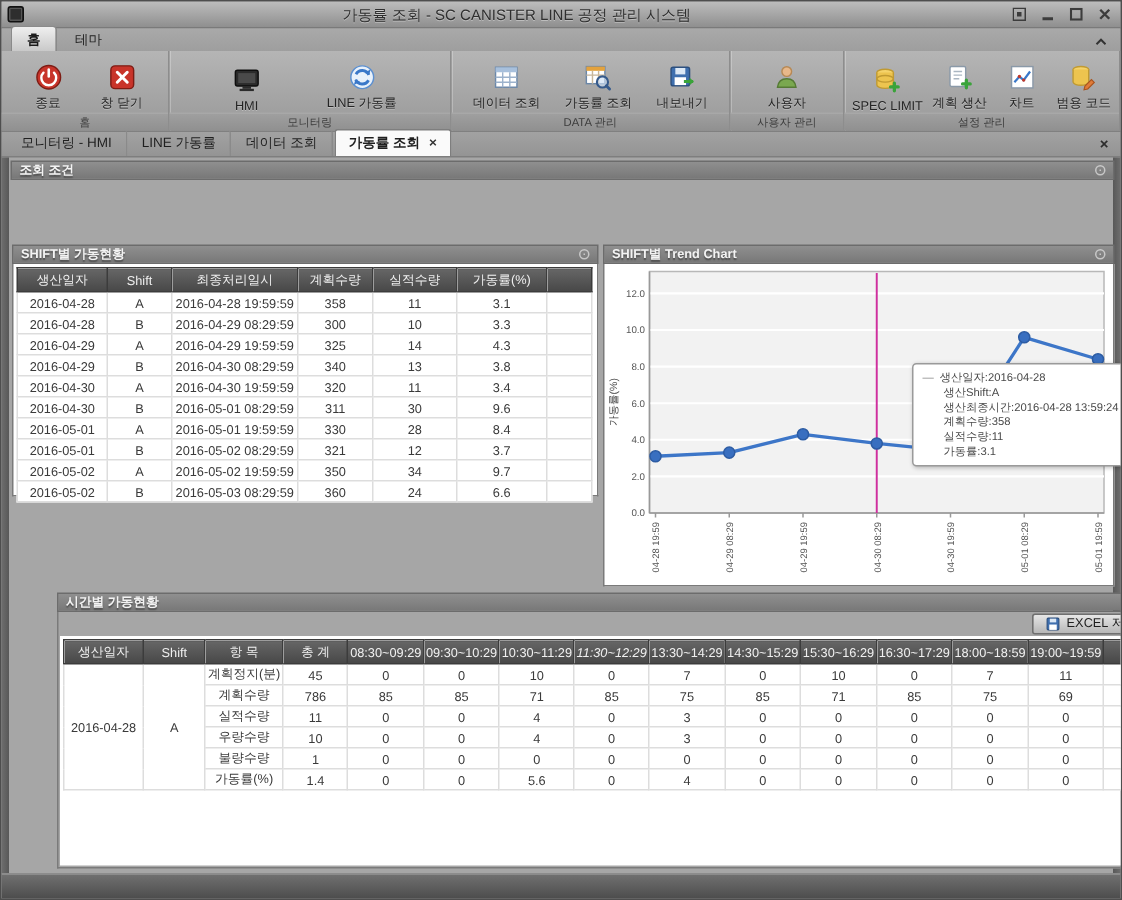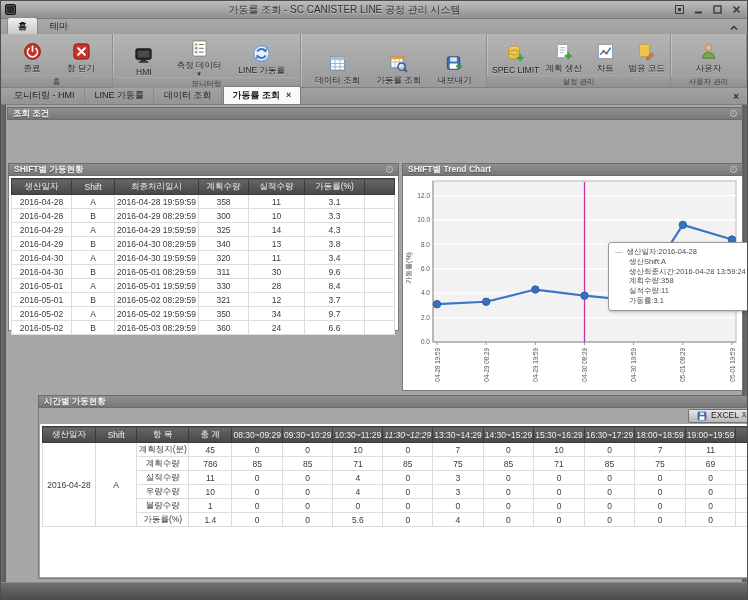--- a/index.html
+++ b/index.html
@@ -188,33 +188,20 @@
                 <rect x="4" y="5" width="12" height="7" fill="#4a4a4a"></rect>
                 <rect x="7" y="14" width="6" height="2" fill="#2b2b2b"></rect>
                 <rect x="5" y="16" width="10" height="1.6" fill="#2b2b2b"></rect>
               </svg>
             </span>
             <span class="rlabel">HMI</span>
           </div>
           <div class="rbtn">
             <span class="ricon">
               <svg width="19" height="19" viewBox="0 0 20 20">
-                <rect x="3" y="2" width="14" height="16" rx="1.5" fill="#fff" stroke="#7f7f7f"></rect>
-                <rect x="5" y="4.5" width="3" height="2.6" fill="#f0a830"></rect>
-                <rect x="5" y="8.5" width="3" height="2.6" fill="#6fa8e0"></rect>
-                <rect x="5" y="12.5" width="3" height="2.6" fill="#95c35f"></rect>
-                <path d="M9.5 5.8h5M9.5 9.8h5M9.5 13.8h5" stroke="#666" stroke-width="1"></path>
-              </svg>
-            </span>
-            <span class="rlabel">측정 데이터</span>
-            <span class="rcaret">▼</span>
-          </div>
-          <div class="rbtn">
-            <span class="ricon">
-              <svg width="19" height="19" viewBox="0 0 20 20">
                 <circle cx="10" cy="10" r="8" fill="#e8f1fb" stroke="#5b8fd0"></circle>
                 <path d="M14.6 8.3A5 5 0 0 0 5.6 7.9" fill="none" stroke="#3a78c9" stroke-width="2"></path>
                 <path d="M5.4 11.7a5 5 0 0 0 9 .4" fill="none" stroke="#3a78c9" stroke-width="2"></path>
                 <path d="M15.8 4.6l-.9 3.8-3.4-1.5z" fill="#3a78c9"></path>
                 <path d="M4.2 15.4l.9-3.8 3.4 1.5z" fill="#3a78c9"></path>
               </svg>
             </span>
             <span class="rlabel">LINE 가동률</span>
           </div>
         </div>
@@ -250,20 +237,35 @@
                 <rect x="2.5" y="3" width="13" height="13" rx="1.5" fill="#3f6fae" stroke="#2c4f7e"></rect>
                 <rect x="5.5" y="3.5" width="7" height="4.5" fill="#dce8f5"></rect>
                 <rect x="5" y="10" width="8" height="5.5" fill="#fff"></rect>
                 <path d="M11.5 13h6.5" stroke="#3aa33a" stroke-width="2"></path>
                 <path d="M15.5 10.3l3 2.7-3 2.7z" fill="#3aa33a"></path>
               </svg>
             </span>
             <span class="rlabel">내보내기</span>
           </div>
         </div>
+        <div class="rglabel">DATA 관리</div>
+      </div>
+      <div class="rgroup" style="width: 76px;">
+        <div class="rbtns">
+          <div class="rbtn">
+            <span class="ricon">
+              <svg width="19" height="19" viewBox="0 0 20 20">
+                <circle cx="10" cy="6" r="3.4" fill="#e8b88a" stroke="#b78955"></circle>
+                <path d="M3.5 17c.5-4 3-6 6.5-6s6 2 6.5 6z" fill="#7aa84f" stroke="#567a36"></path>
+              </svg>
+            </span>
+            <span class="rlabel">사용자</span>
+          </div>
+        </div>
+        <div class="rglabel">사용자 관리</div>
       </div>
       <div class="rgroup" style="width: 184px;">
         <div class="rbtns">
           <div class="rbtn">
             <span class="ricon">
               <svg width="19" height="19" viewBox="0 0 20 20">
                 <ellipse cx="8.5" cy="4.6" rx="5.8" ry="2.3" fill="#f5d36a" stroke="#c09a32"></ellipse>
                 <path d="M2.7 4.6v8.8c0 1.3 2.6 2.3 5.8 2.3s5.8-1 5.8-2.3V4.6" fill="#edc44f" stroke="#c09a32"></path>
                 <ellipse cx="8.5" cy="9" rx="5.8" ry="2.3" fill="none" stroke="#c09a32"></ellipse>
                 <path d="M15 12v5.4M12.3 14.7h5.4" stroke="#3aa33a" stroke-width="2.3" stroke-linecap="round"></path>
@@ -297,34 +299,20 @@
               <svg width="19" height="19" viewBox="0 0 20 20">
                 <ellipse cx="8" cy="4.6" rx="5.5" ry="2.2" fill="#f5d36a" stroke="#c09a32"></ellipse>
                 <path d="M2.5 4.6v8.8c0 1.2 2.5 2.2 5.5 2.2s5.5-1 5.5-2.2V4.6" fill="#edc44f" stroke="#c09a32"></path>
                 <path d="M10.8 16.2l4.6-4.6 2 2-4.6 4.6-2.6.6z" fill="#e07b39" stroke="#a8541f" stroke-width=".8"></path>
               </svg>
             </span>
             <span class="rlabel">범용 코드</span>
           </div>
         </div>
         <div class="rglabel">설정 관리</div>
-      </div>
-      <div class="rgroup" style="width: 76px;">
-        <div class="rbtns">
-          <div class="rbtn">
-            <span class="ricon">
-              <svg width="19" height="19" viewBox="0 0 20 20">
-                <circle cx="10" cy="6" r="3.4" fill="#e8b88a" stroke="#b78955"></circle>
-                <path d="M3.5 17c.5-4 3-6 6.5-6s6 2 6.5 6z" fill="#7aa84f" stroke="#567a36"></path>
-              </svg>
-            </span>
-            <span class="rlabel">사용자</span>
-          </div>
-        </div>
-        <div class="rglabel">사용자 관리</div>
       </div>
     </div>
 
   <div class="doctabs" id="doctabs">
       <span class="dtab">모니터링 - HMI</span>
       <span class="dtab">LINE 가동률</span>
       <span class="dtab">데이터 조회</span>
       <span class="dtab active">가동률 조회<span class="dclose">×</span></span>
     <span class="dtabs-spacer"></span>
     <span class="dtabs-close">×</span>

